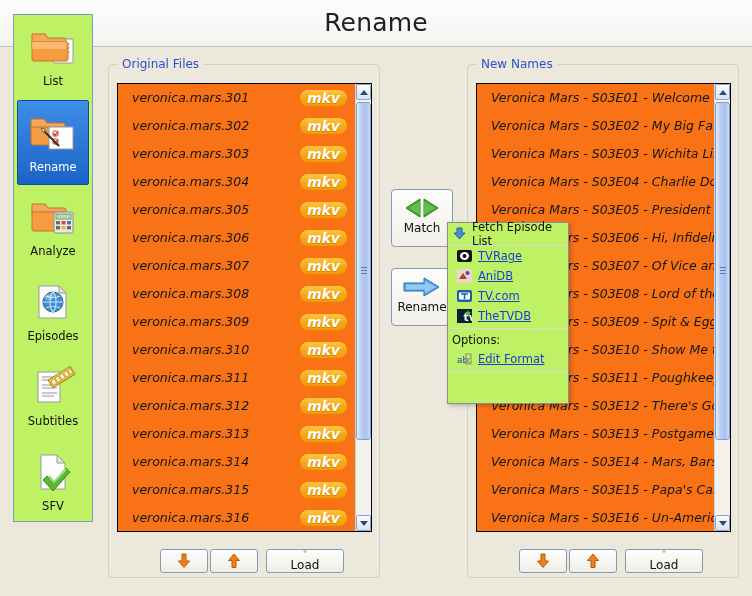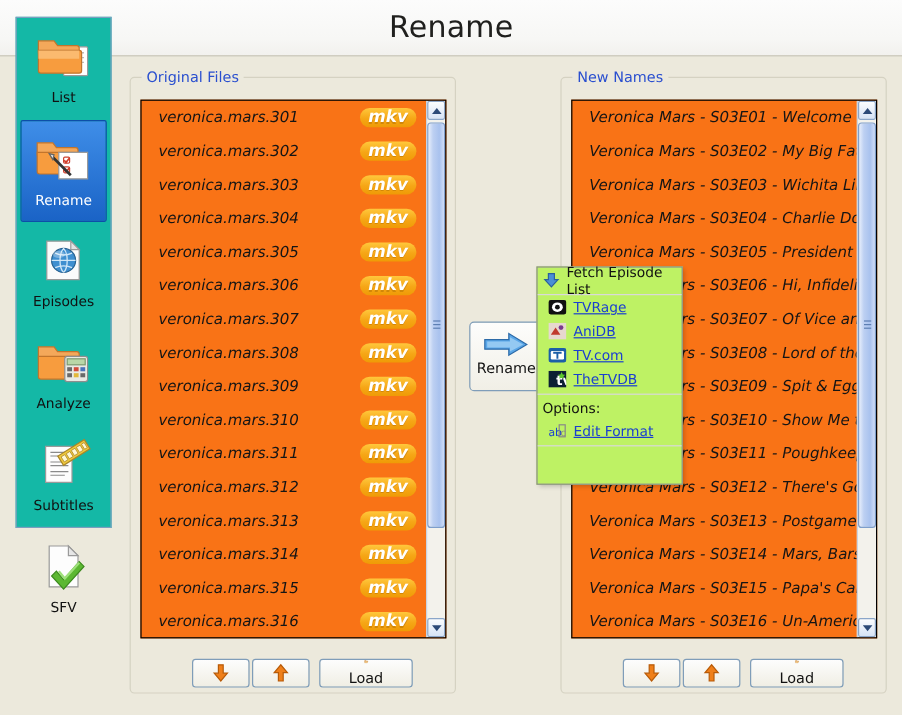--- a/index.html
+++ b/index.html
@@ -29,22 +29,22 @@
     text-align: center;
     font-size: 25px;
     color: #20201e;
     font-weight: 400;
     letter-spacing: 0.2px;
   }
 
   
   #sidebar {
     position: absolute; left: 13px; top: 14px;
-    width: 80px; height: 426px;
-    background: #14b8a6;
+    width: 80px; height: 508px;
+    background: #bef264;
     border: 1px solid #7a9ec0;
     z-index: 5;
   }
   .side-item {
     position: relative;
     width: 76px; margin: 0 auto;
     height: 85px;
     padding-top: 6px;
     text-align: center;
     cursor: pointer;
@@ -253,54 +253,54 @@
             <rect x="26" y="20" width="5" height="5" rx="1" fill="#fff" stroke="#c43"></rect>
             <path d="M26.5 22.5l1.5 1.8 3-3.6" stroke="#d43b28" stroke-width="1.4" fill="none"></path>
             <rect x="26" y="28" width="5" height="5" rx="1" fill="#fff" stroke="#c43"></rect>
             <path d="M26.5 30.5l1.5 1.8 3-3.6" stroke="#d43b28" stroke-width="1.4" fill="none"></path>
           </g>
           <path d="M16 19l16 16" stroke="#333" stroke-width="2.2"></path>
           <path d="M14 17l4 1-1 4z" fill="#e8e8e8" stroke="#666"></path>
         </svg>
       </div>
       <div class="side-label">Rename</div>
-    </div>
-
-    <div class="side-item">
-      <div class="side-icon">
-        <svg width="52" height="44" viewBox="0 0 52 44">
-          <path d="M12 6h20l7 7v25H12z" fill="#fbfbfb" stroke="#9a9a9a"></path>
-          <path d="M32 6l7 7h-7z" fill="#e4e4e4" stroke="#9a9a9a"></path>
-          <circle cx="26" cy="22" r="10" fill="#3f8fd0" stroke="#27608f"></circle>
-          <path d="M16 22h20M26 12c4 4 4 16 0 20M26 12c-4 4-4 16 0 20" stroke="#cfe6f7" fill="none" stroke-width="1.1"></path>
-          <path d="M19 16c4 2 10 2 14 0M19 28c4-2 10-2 14 0" stroke="#cfe6f7" fill="none" stroke-width="1.1"></path>
-          <ellipse cx="22" cy="17" rx="5" ry="3" fill="#ffffff" opacity=".3"></ellipse>
-        </svg>
-      </div>
-      <div class="side-label">Episodes</div>
     </div>
 
     <div class="side-item">
       <div class="side-icon">
         <svg width="52" height="44" viewBox="0 0 52 44">
           <path d="M5 9h13l3 4h16a2 2 0 0 1 2 2v4H5z" fill="#f4a85a" stroke="#c2752c"></path>
           <path d="M5 17h34a2 2 0 0 1 2 2v15a2 2 0 0 1-2 2H7a2 2 0 0 1-2-2z" fill="#f79c3e" stroke="#c2752c"></path>
           <rect x="27" y="17" width="19" height="21" rx="2" fill="#e9eae4" stroke="#8e8e8e"></rect>
           <rect x="29" y="19" width="15" height="5" fill="#b9d7a8" stroke="#7d9a70"></rect>
           <g>
             <rect x="29" y="26" width="4" height="3.4" fill="#6a6a6a"></rect>
               <rect x="34.5" y="26" width="4" height="3.4" fill="#d14b3a"></rect>
               <rect x="40" y="26" width="4" height="3.4" fill="#4a74bb"></rect>
             <rect x="29" y="31" width="4" height="3.4" fill="#6a6a6a"></rect>
               <rect x="34.5" y="31" width="4" height="3.4" fill="#e3b93a"></rect>
               <rect x="40" y="31" width="4" height="3.4" fill="#6a6a6a"></rect>
           </g>
         </svg>
       </div>
       <div class="side-label">Analyze</div>
+    </div>
+
+    <div class="side-item">
+      <div class="side-icon">
+        <svg width="52" height="44" viewBox="0 0 52 44">
+          <path d="M12 6h20l7 7v25H12z" fill="#fbfbfb" stroke="#9a9a9a"></path>
+          <path d="M32 6l7 7h-7z" fill="#e4e4e4" stroke="#9a9a9a"></path>
+          <circle cx="26" cy="22" r="10" fill="#3f8fd0" stroke="#27608f"></circle>
+          <path d="M16 22h20M26 12c4 4 4 16 0 20M26 12c-4 4-4 16 0 20" stroke="#cfe6f7" fill="none" stroke-width="1.1"></path>
+          <path d="M19 16c4 2 10 2 14 0M19 28c4-2 10-2 14 0" stroke="#cfe6f7" fill="none" stroke-width="1.1"></path>
+          <ellipse cx="22" cy="17" rx="5" ry="3" fill="#ffffff" opacity=".3"></ellipse>
+        </svg>
+      </div>
+      <div class="side-label">Episodes</div>
     </div>
 
     <div class="side-item">
       <div class="side-icon">
         <svg width="52" height="44" viewBox="0 0 52 44">
           <path d="M11 7h22v30H11z" fill="#fdfdfd" stroke="#9a9a9a"></path>
           <g stroke="#8a8a8a" stroke-width="0.9">
             <line x1="15" y1="12" x2="30" y2="12"></line>
               <line x1="15" y1="15" x2="30" y2="15"></line>
             <line x1="15" y1="20" x2="30" y2="20"></line>
@@ -388,20 +388,31 @@
     </div>
     <div class="bbtn" style="left:157px; top:484px; width:78px;">
       <svg width="17" height="14" viewBox="0 0 17 14">
         <path d="M1 2h5l1.5 2H13v2H1z" fill="#f3b064" stroke="#bd7c30"></path>
         <path d="M1 5h12l-2 7H1z" fill="#f9cf90" stroke="#bd7c30"></path>
       </svg>
       <span>Load</span>
     </div>
   </div>
 
+  <div class="ctr-btn" style="left:391px; top:189px;">
+    <div class="ctr-ico">
+      <svg width="42" height="24" viewBox="0 0 42 24">
+        <path d="M19 3v18L5 12z" fill="#46a832" stroke="#2e7a20"></path>
+        <path d="M19 5v14L8 12z" fill="#76ce5e" opacity=".6"></path>
+        <path d="M23 3v18l14-9z" fill="#46a832" stroke="#2e7a20"></path>
+        <path d="M23 5v14l11-7z" fill="#76ce5e" opacity=".6"></path>
+      </svg>
+    </div>
+    <div class="ctr-lbl">Match</div>
+  </div>
 
   <div class="ctr-btn" style="left:391px; top:268px;">
     <div class="ctr-ico">
       <svg width="44" height="24" viewBox="0 0 44 24">
         <path d="M4 8h20V3l15 9-15 9v-5H4z" fill="#5aa7e8" stroke="#2d6ba8"></path>
         <path d="M6 9.5h19V6l11 6-11 6v-3.5H6z" fill="#a8d4f6" opacity=".75"></path>
       </svg>
     </div>
     <div class="ctr-lbl">Rename</div>
   </div>

